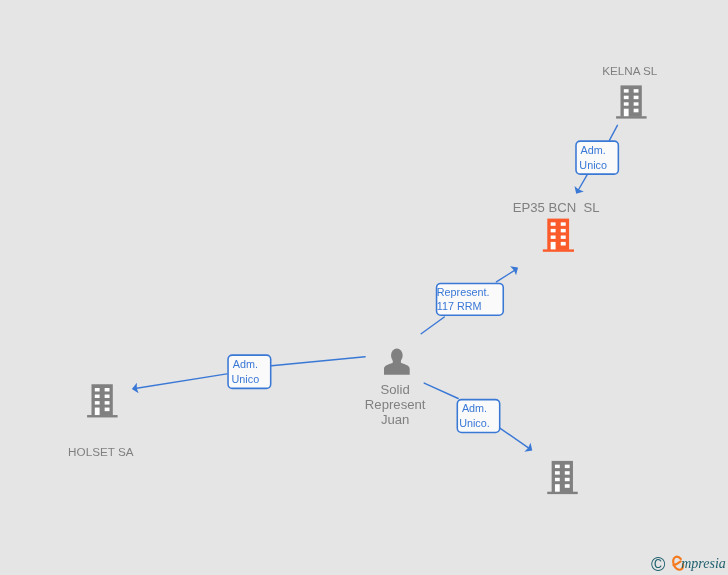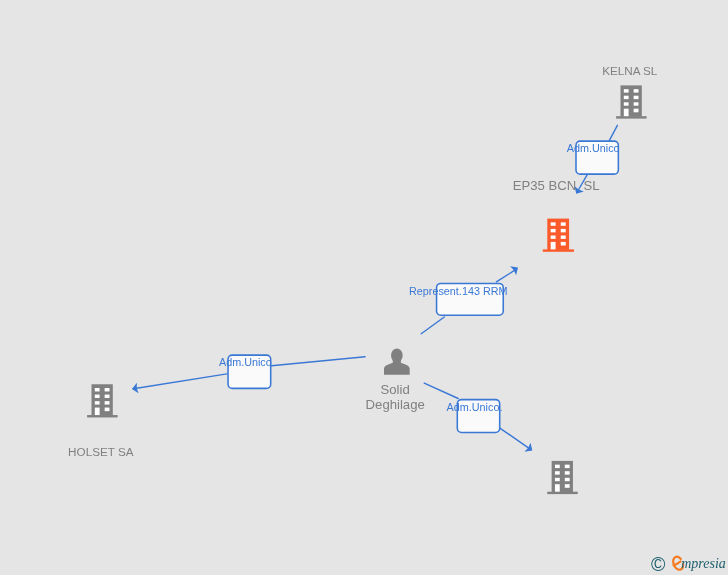--- a/index.html
+++ b/index.html
@@ -14,21 +14,21 @@
               backface-visibility:hidden;}
   .node-label > div, .edge-label > div{white-space:pre;backface-visibility:hidden;}
   .node-label.small{font-size:11.7px;line-height:15px;}
   .node-label.big{font-size:13.15px;line-height:15px;}
   .node-label{width:200px;}
 
   .edge-label{position:absolute;box-sizing:border-box;
               border:1.45px solid transparent;border-radius:4.5px;padding-right:8px;
               background:transparent;color:#3a78d6;
               font-size:10.8px;line-height:14.7px;text-align:center;
-              display:flex;flex-direction:row;justify-content:center;
+              display:flex;flex-direction:column;justify-content:center;
               backface-visibility:hidden;}
 
   #logo{position:absolute;left:640px;top:548px;width:88px;height:27px;
          backface-visibility:hidden;transform:translateZ(0);}
 </style>
 </head>
 <body>
 
 <div id="stage">
 
@@ -120,42 +120,43 @@
                  C20.0,15.6 25.9,16.9 25.9,20.3
                  L25.9,26.3 Z"></path>
       </g>
     </g>
   </svg>
 
   <div class="node-label small" style="left:529.77px;top:63.40px">
     <div>KELNA SL</div>
   </div>
 
-  <div class="node-label big" style="left:456.23px;top:178px">
+  <div class="node-label big" style="left:456.23px;top:200px">
     <div>EP35 BCN  SL</div>
   </div>
 
   <div class="node-label big" style="left:295.18px;top:381.59px">
     <div>Solid</div>
-    <div>Deghilage</div>
+    <div>Represent</div>
+    <div>Juan</div>
   </div>
 
   <div class="node-label small" style="left:0.82px;top:444px">
     <div>HOLSET SA</div>
   </div>
 
 
   <div class="edge-label" style="left:575.23px;top:140.33px;width:43.9px;height:34.55px">
     <div>Adm.</div>
     <div>Unico</div>
   </div>
 
   <div class="edge-label" style="left:435.78px;top:282.63px;width:53px;height:33.35px">
     <div>Represent.</div>
-    <div>143 RRM</div>
+    <div>117 RRM</div>
   </div>
 
   <div class="edge-label" style="left:227.28px;top:354.33px;width:44.2px;height:34.8px">
     <div>Adm.</div>
     <div>Unico</div>
   </div>
 
   <div class="edge-label" style="left:456.53px;top:398.83px;width:43.95px;height:34.5px">
     <div>Adm.</div>
     <div>Unico.</div>

